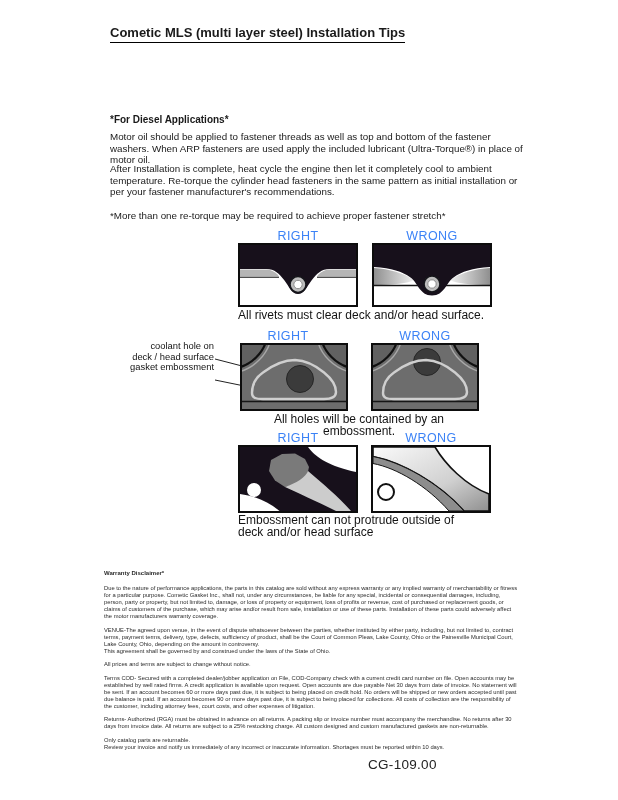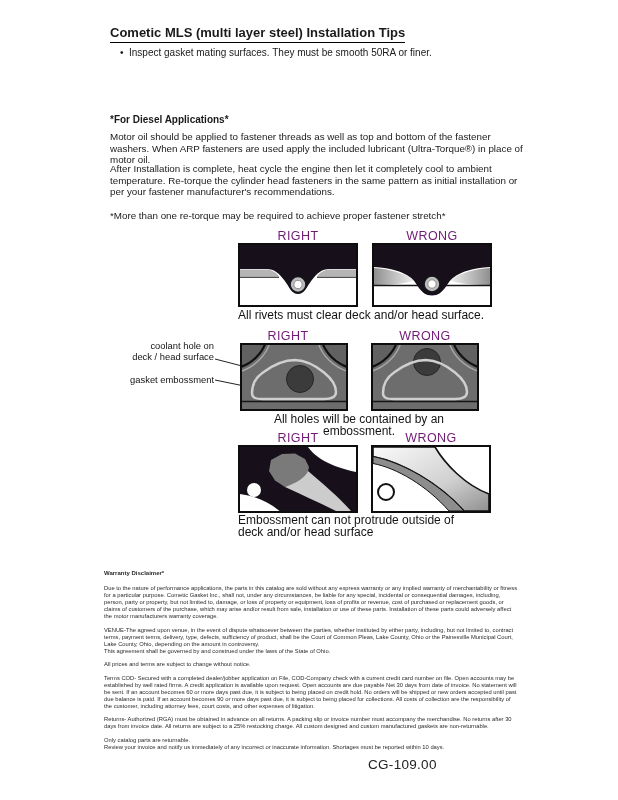--- a/index.html
+++ b/index.html
@@ -18,39 +18,38 @@
   .tip::before{content:"\25E6";position:absolute;left:0;top:0;font-size:10px;}
   .substep{position:relative;margin-left:18px;padding-left:9px;}
   .substep::before{content:"\2022";position:absolute;left:0;top:0;font-size:10px;}
   
   #diesel-heading{left:110px;top:114px;font-size:10px;font-weight:bold;}
   .para{left:110px;width:418px;font-size:9.8px;line-height:11.6px;}
   #diesel-para1{top:131px;}
   #diesel-para2{top:163px;}
   #diesel-note{top:210px;}
   
-  .fig-label{font-size:12.5px;letter-spacing:.4px;color:#701a75;text-align:center;width:120px;}
+  .fig-label{font-size:12.5px;letter-spacing:.4px;color:#3b82f6;text-align:center;width:120px;}
   .fig-caption{font-size:12px;line-height:11.5px;color:#141414;}
   .ann-label{font-size:9.4px;line-height:10.6px;text-align:right;width:106px;left:108px;color:#141414;}
   svg{display:block;}
   #doc-code{left:368px;top:757px;font-size:13.5px;letter-spacing:.3px;color:#222;}
   
   #disclaimer{left:104px;top:570px;width:415px;font-size:5.8px;line-height:7px;color:#2b2b2b;}
   #disclaimer h3{font-size:6px;margin:0 0 8px 0;}
   #disclaimer p{margin:0 0 6.5px 0;}
   #disclaimer p.tight{margin:0;}
   #disclaimer p.tight-end{margin:0 0 6.5px 0;}
 </style>
 </head>
 <body>
 
 <h1 class="abs" id="doc-title" style="margin:0;"><span>Cometic MLS (multi layer steel) Installation Tips</span></h1>
 
 <div class="abs" id="tips-list">
-  <div class="substep"><span>Inspect gasket mating surfaces.  They must be smooth 50RA or finer.</span></div>
 </div>
 
 <div class="abs" id="diesel-heading">*For Diesel Applications*</div>
 <div class="abs para" id="diesel-para1">Motor oil should be applied to fastener threads as well as top and bottom of the fastener washers. When ARP fasteners are used apply the included lubricant (Ultra-Torque®) in place of motor oil.</div>
 <div class="abs para" id="diesel-para2">After Installation is complete, heat cycle the engine then let it completely cool to ambient temperature. Re-torque the cylinder head fasteners in the same pattern as initial installation or per your fastener manufacturer's recommendations.</div>
 <div class="abs para" id="diesel-note">*More than one re-torque may be required to achieve proper fastener stretch*</div>
 
 <div class="abs fig-label" style="left:238px;top:229px;">RIGHT</div>
 <div class="abs fig-label" style="left:372px;top:229px;">WRONG</div>
 
@@ -89,21 +88,21 @@
 
 <div class="abs fig-caption" style="left:238px;top:310px;width:300px;">All rivets must clear deck and/or head surface.</div>
 
 <div class="abs fig-label" style="left:234px;top:329px;width:108px;">RIGHT</div>
 <div class="abs fig-label" style="left:371px;top:329px;width:108px;">WRONG</div>
 
 <div class="abs ann-label" style="top:341px;">
   <div>coolant hole on</div>
   <div>deck / head surface</div>
 </div>
-<div class="abs ann-label" style="top:375px;">gasket embossment</div>
+<div class="abs ann-label" style="top:362px;">gasket embossment</div>
 
 <svg class="abs" style="left:108px;top:340px;" width="200" height="62" viewBox="0 0 200 62">
   <line x1="107" y1="19" x2="192" y2="41" stroke="#222" stroke-width="1"></line>
   <line x1="107" y1="40" x2="151" y2="49" stroke="#222" stroke-width="1"></line>
 </svg>
 
 <svg class="abs" style="left:240px;top:343px;" width="108" height="68" viewBox="0 0 108 68">
   <rect x="0" y="0" width="108" height="68" fill="#6d6d6d"></rect>
   <circle cx="-12" cy="-14" r="40" fill="#616161" stroke="#111" stroke-width="2.2"></circle>
   <circle cx="-12" cy="-14" r="44" fill="none" stroke="#a8a8a8" stroke-width="1.4"></circle>

